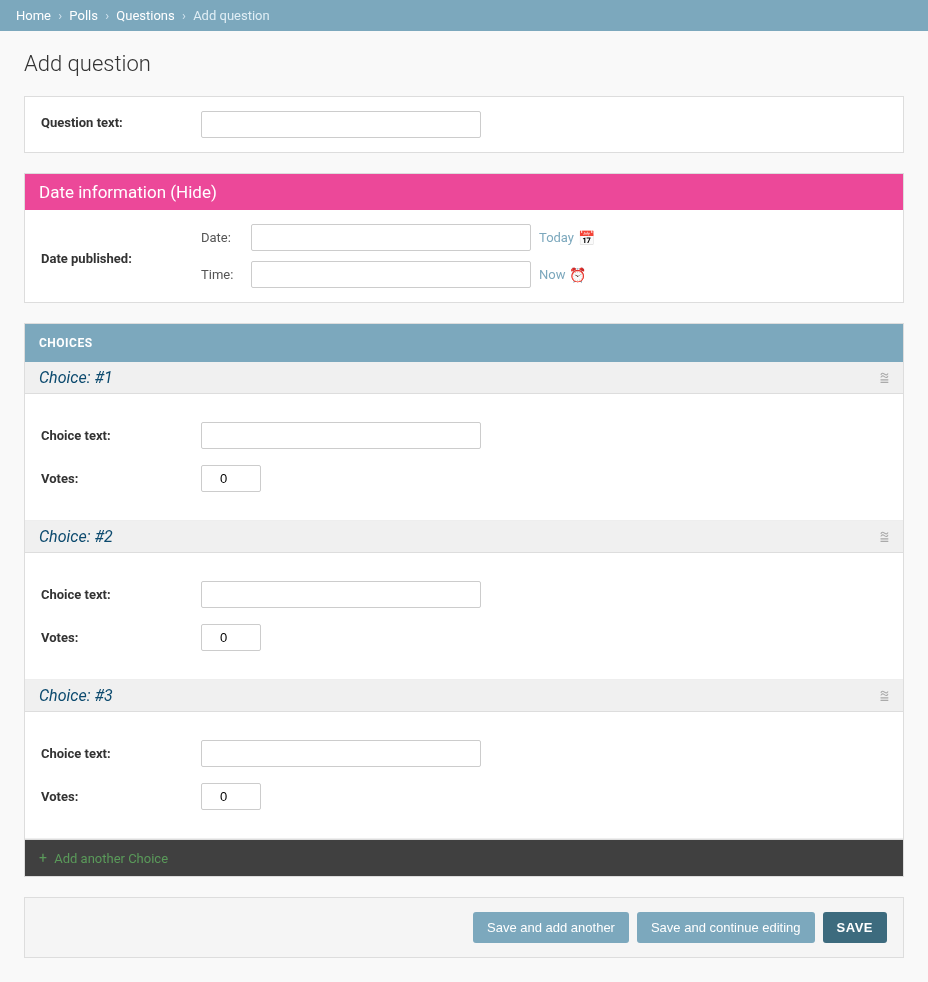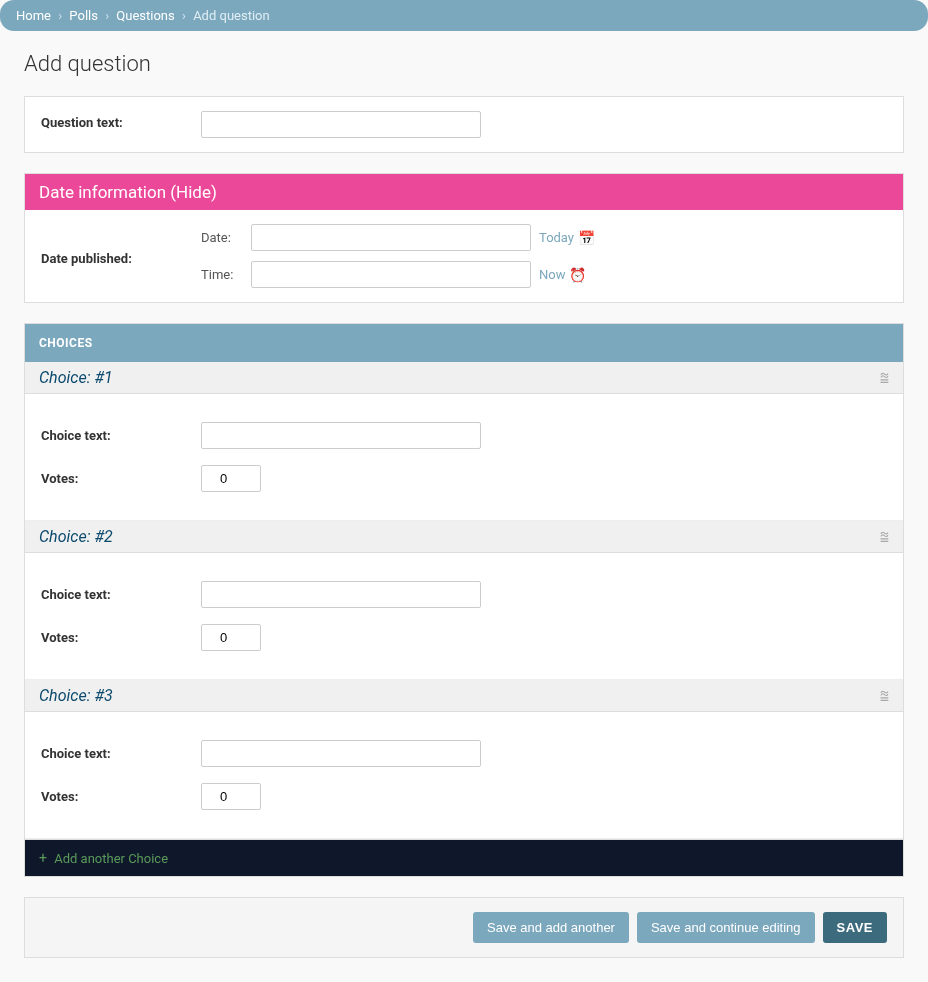--- a/index.html
+++ b/index.html
@@ -9,21 +9,20 @@
       background: #f9f9f9;
       color: #333;
     }
 
     
     .breadcrumb-bar {
       background: #7ca8bd;
       padding: 8px 16px;
       color: #fff;
       font-size: 13px;
-      border-radius: 14px;
     }
     .breadcrumb-bar a {
       color: #fff;
       text-decoration: none;
     }
     .breadcrumb-bar .separator {
       margin: 0 4px;
       color: #d0e3ee;
     }
     .breadcrumb-bar .current {
@@ -196,21 +195,21 @@
     }
     .choice-field-label {
       width: 160px;
       min-width: 160px;
       font-weight: bold;
       font-size: 13px;
     }
 
     
     .add-choice-row {
-      background: #0f172a;
+      background: #404040;
       padding: 10px 14px;
       border-top: 1px solid #ddd;
     }
     .add-choice-link {
       color: #5a9a5a;
       text-decoration: none;
       font-size: 13px;
     }
     .add-choice-plus {
       color: #5a9a5a;

